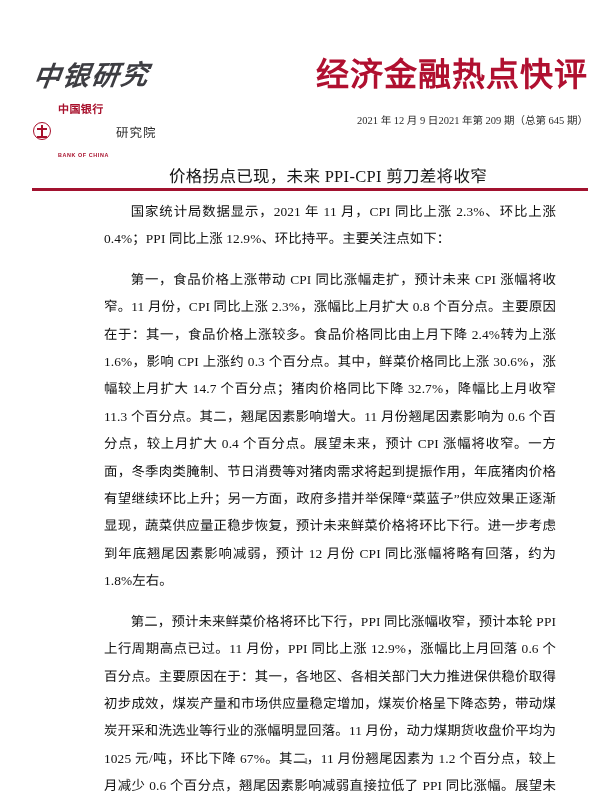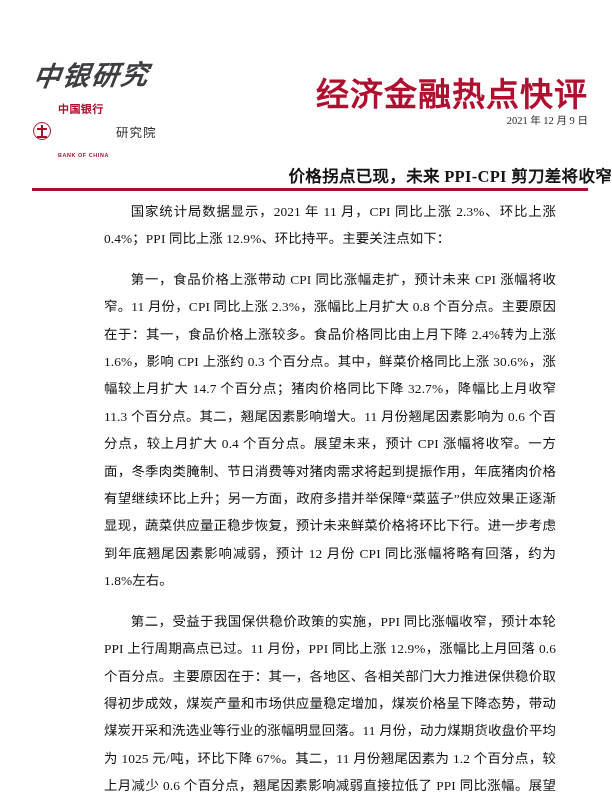--- a/index.html
+++ b/index.html
@@ -111,21 +111,20 @@
   .banner-title {
     position: absolute;
     right: 24px;
     top: 2px;
     font-size: 33px;
     font-weight: 700;
     letter-spacing: 1px;
     color: #b01030;
     font-family: "DejaVu Sans", "Liberation Sans", sans-serif;
     white-space: nowrap;
-    margin-top: 20px;
   }
 
   .issue-line {
     position: absolute;
     right: 24px;
     top: 66px;
     display: flex;
     font-size: 10.5px;
     color: #2b2b2b;
     white-space: nowrap;
@@ -138,23 +137,23 @@
     top: 142px;
     height: 3px;
     background: #a2122f;
   }
 
   
   .doc-title {
     position: absolute;
     left: 0; right: 0;
     top: 163px;
-    text-align: right;
+    text-align: center;
     font-size: 16.5px;
-    font-weight: 700;
+    font-weight: 400;
     color: #141414;
     letter-spacing: 0.3px;
     margin-left: 44px;
   }
 
   .content {
     position: absolute;
     left: 60px;
     right: 56px;
     top: 198px;
@@ -201,33 +200,34 @@
         <span class="boc-cn">中国银行</span>
         <span class="boc-en">BANK OF CHINA</span>
       </span>
       <span class="institute">研究院</span>
     </div>
 
     <div class="banner-title">经济金融热点快评</div>
 
     <div class="issue-line">
       <span>2021 年 12 月 9 日</span>
+      <span>2021 年第 209 期（总第 645 期）</span>
     </div>
 
     <div class="rule"></div>
   </div>
 
   <div class="doc-title">价格拐点已现，未来 PPI-CPI 剪刀差将收窄</div>
 
   <div class="content">
     <p class="para">
       <b></b><span>国家统计局数据显示，2021 年 11 月，CPI 同比上涨 2.3%、环比上涨 0.4%；PPI 同比上涨 12.9%、环比持平。主要关注点如下：</span>
     </p>
     <p class="para">
       <b>第一，食品价格上涨带动 CPI 同比涨幅走扩，预计未来 CPI 涨幅将收窄。</b><span>11 月份，CPI 同比上涨 2.3%，涨幅比上月扩大 0.8 个百分点。主要原因在于：其一，食品价格上涨较多。食品价格同比由上月下降 2.4%转为上涨 1.6%，影响 CPI 上涨约 0.3 个百分点。其中，鲜菜价格同比上涨 30.6%，涨幅较上月扩大 14.7 个百分点；猪肉价格同比下降 32.7%，降幅比上月收窄 11.3 个百分点。其二，翘尾因素影响增大。11 月份翘尾因素影响为 0.6 个百分点，较上月扩大 0.4 个百分点。展望未来，预计 CPI 涨幅将收窄。一方面，冬季肉类腌制、节日消费等对猪肉需求将起到提振作用，年底猪肉价格有望继续环比上升；另一方面，政府多措并举保障“菜蓝子”供应效果正逐渐显现，蔬菜供应量正稳步恢复，预计未来鲜菜价格将环比下行。进一步考虑到年底翘尾因素影响减弱，预计 12 月份 CPI 同比涨幅将略有回落，约为 1.8%左右。</span>
     </p>
     <p class="para">
-      <b>第二，受益于我国保供稳价政策的实施，PPI 同比涨幅收窄，预计本轮 PPI 上行周期高点已过。</b><span>11 月份，PPI 同比上涨 12.9%，涨幅比上月回落 0.6 个百分点。主要原因在于：其一，各地区、各相关部门大力推进保供稳价取得初步成效，煤炭产量和市场供应量稳定增加，煤炭价格呈下降态势，带动煤炭开采和洗选业等行业的涨幅明显回落。11 月份，动力煤期货收盘价平均为 1025 元/吨，环比下降 67%。其二，11 月份翘尾因素为 1.2 个百分点，较上月减少 0.6 个百分点，翘尾因素影响减弱直接拉低了 PPI 同比涨幅。展望未来，考虑到未来国内保供稳价政策持续显效、</span>
+      <b>第二，预计未来鲜菜价格将环比下行，PPI 同比涨幅收窄，预计本轮 PPI 上行周期高点已过。</b><span>11 月份，PPI 同比上涨 12.9%，涨幅比上月回落 0.6 个百分点。主要原因在于：其一，各地区、各相关部门大力推进保供稳价取得初步成效，煤炭产量和市场供应量稳定增加，煤炭价格呈下降态势，带动煤炭开采和洗选业等行业的涨幅明显回落。11 月份，动力煤期货收盘价平均为 1025 元/吨，环比下降 67%。其二，11 月份翘尾因素为 1.2 个百分点，较上月减少 0.6 个百分点，翘尾因素影响减弱直接拉低了 PPI 同比涨幅。展望未来，考虑到未来国内保供稳价政策持续显效、</span>
     </p>
   </div>
 
   <div class="page-number">1</div>
 </div>
 
 </body></html>

